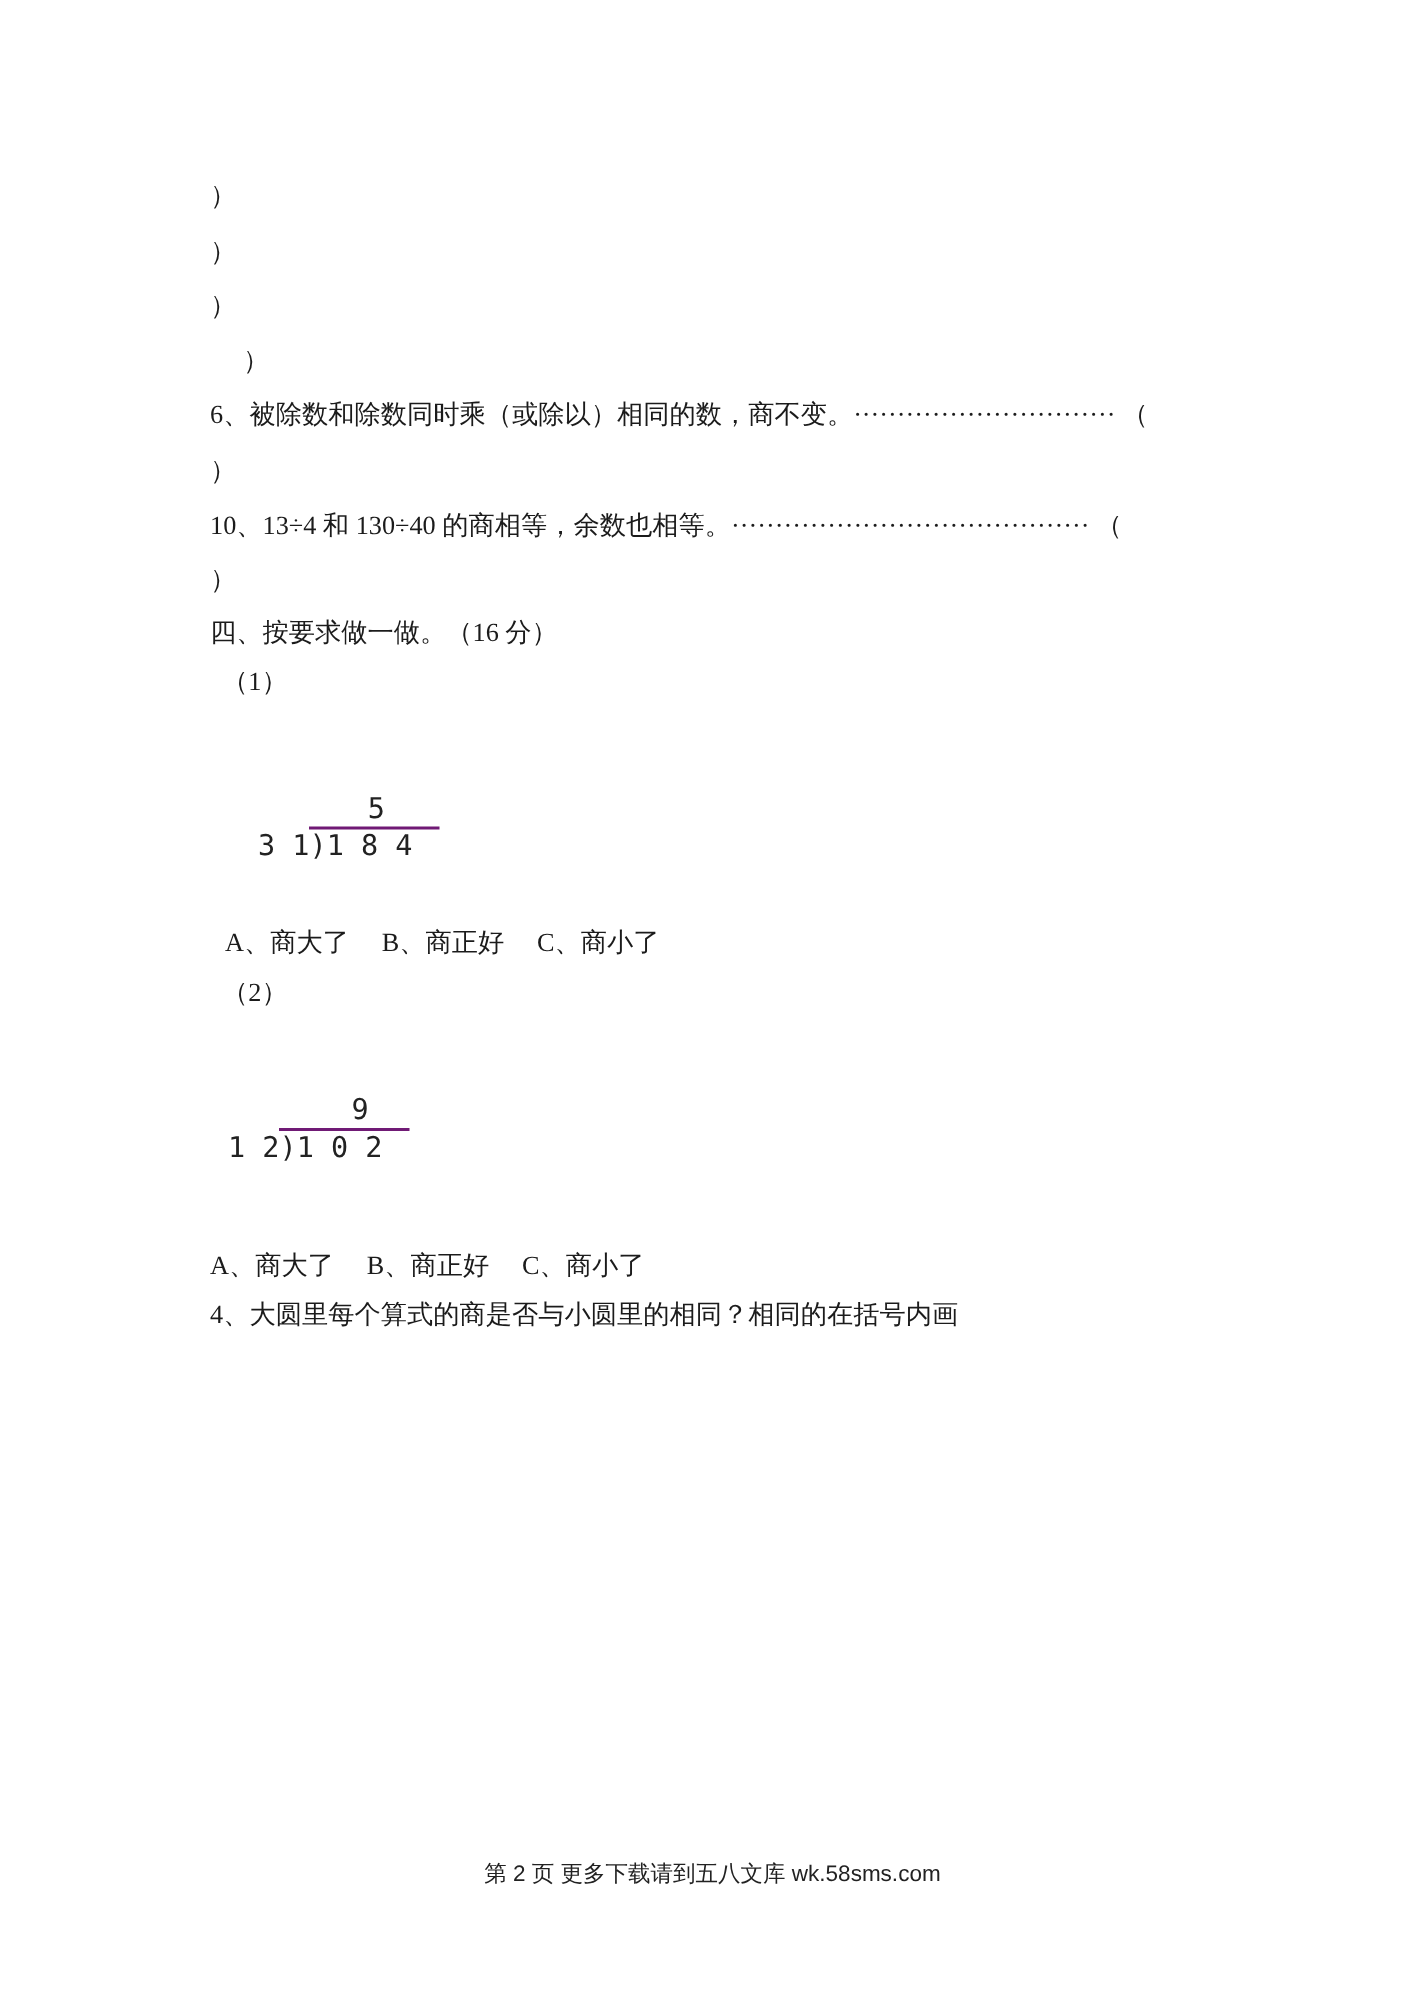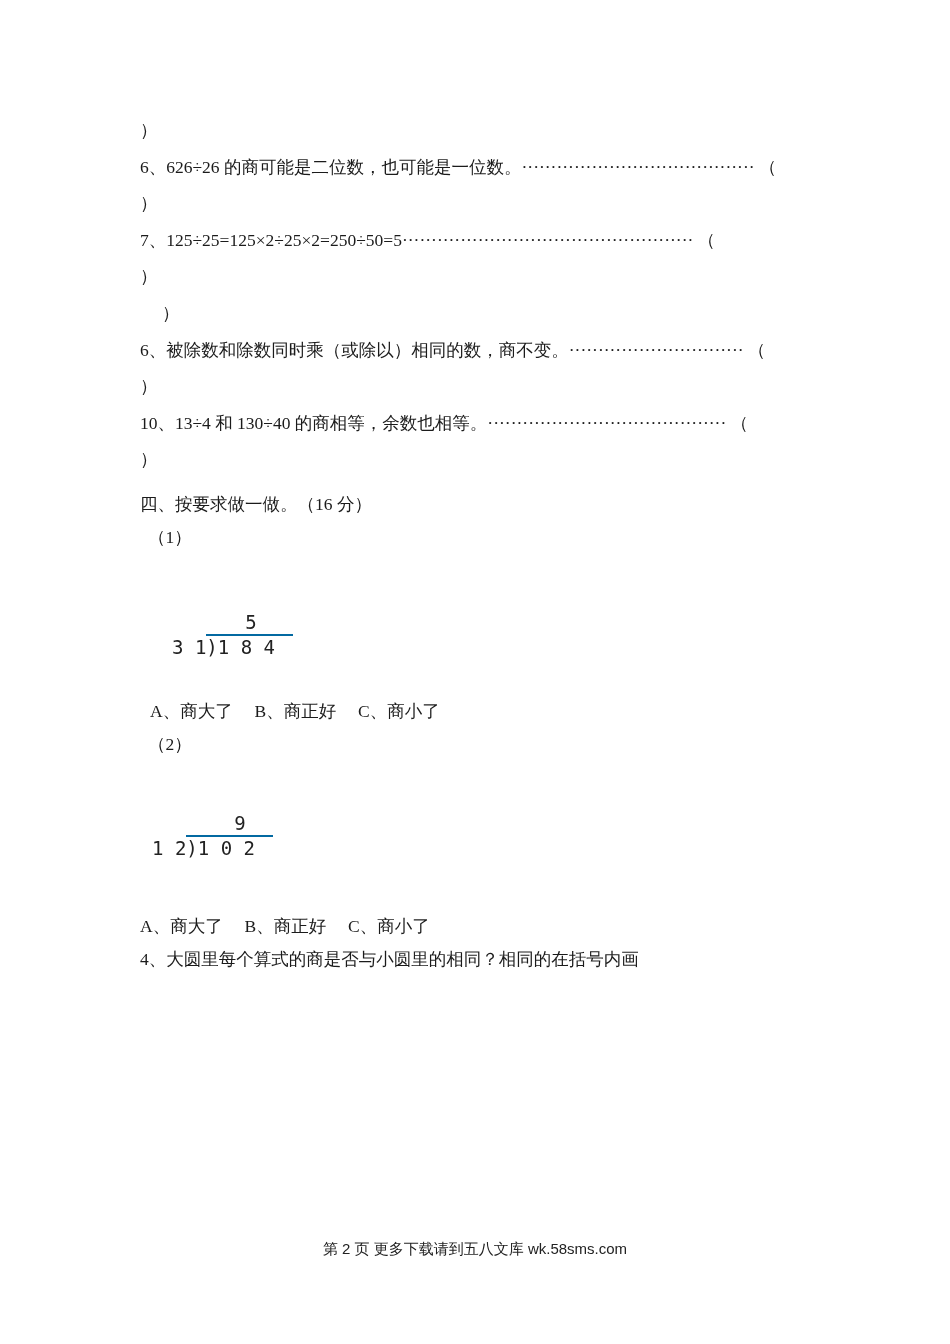--- a/index.html
+++ b/index.html
@@ -21,61 +21,59 @@
     line-height: 36.6px;
     white-space: pre;
     overflow: hidden;
   }
   .tf-row.indent { padding-left: 22px; }
   .s4-line {
     line-height: 33px;
     white-space: pre;
     overflow: hidden;
   }
-  .heading-line { margin-top: 10px; }
+  .heading-line { }
   .part-label { padding-left: 8px; }
   .options-line { padding-left: 10px; }
   .options-line.second { padding-left: 0; margin-top: 24px; }
   .q2-line2 { padding-left: 66px; }
 
   .longdiv {
     font-family: "DejaVu Sans Mono", monospace;
     font-size: 19px;
     line-height: 25px;
     white-space: pre;
     color: #222;
   }
   .longdiv.first { margin-left: 32px; margin-top: 6px; margin-bottom: 10px; }
   .longdiv.second { margin-left: 12px; margin-bottom: 4px; }
   .ld-quot { display: block; }
   .longdiv.first .ld-quot { margin-left: 6.4ch; }
   .longdiv.second .ld-quot { margin-left: 7.2ch; }
   .ld-vinc {
-    border-top: 2px solid #0369a1;
+    border-top: 2px solid #701a75;
     padding-right: 18px;
   }
   .footer {
     position: absolute;
     left: 0; top: 1240px;
     width: 950px;
     text-align: center;
     font-family: "Liberation Sans", "DejaVu Sans", sans-serif;
     font-size: 15px;
     color: #222;
   }
 </style>
 </head>
 <body>
 
 <div class="content">
 
   <div class="tf-row">）</div>
-  <div class="tf-row">6、626÷26 的商可能是二位数，也可能是一位数。········································ （</div>
   <div class="tf-row">）</div>
-  <div class="tf-row">7、125÷25=125×2÷25×2=250÷50=5·················································· （</div>
   <div class="tf-row">）</div>
   <div class="tf-row indent">）</div>
   <div class="tf-row">6、被除数和除数同时乘（或除以）相同的数，商不变。······························ （</div>
   <div class="tf-row">）</div>
   <div class="tf-row">10、13÷4 和 130÷40 的商相等，余数也相等。········································· （</div>
   <div class="tf-row">）</div>
 
   <div class="s4-line heading-line">四、按要求做一做。（16 分）</div>
   <div class="s4-line part-label">（1）</div>
 

